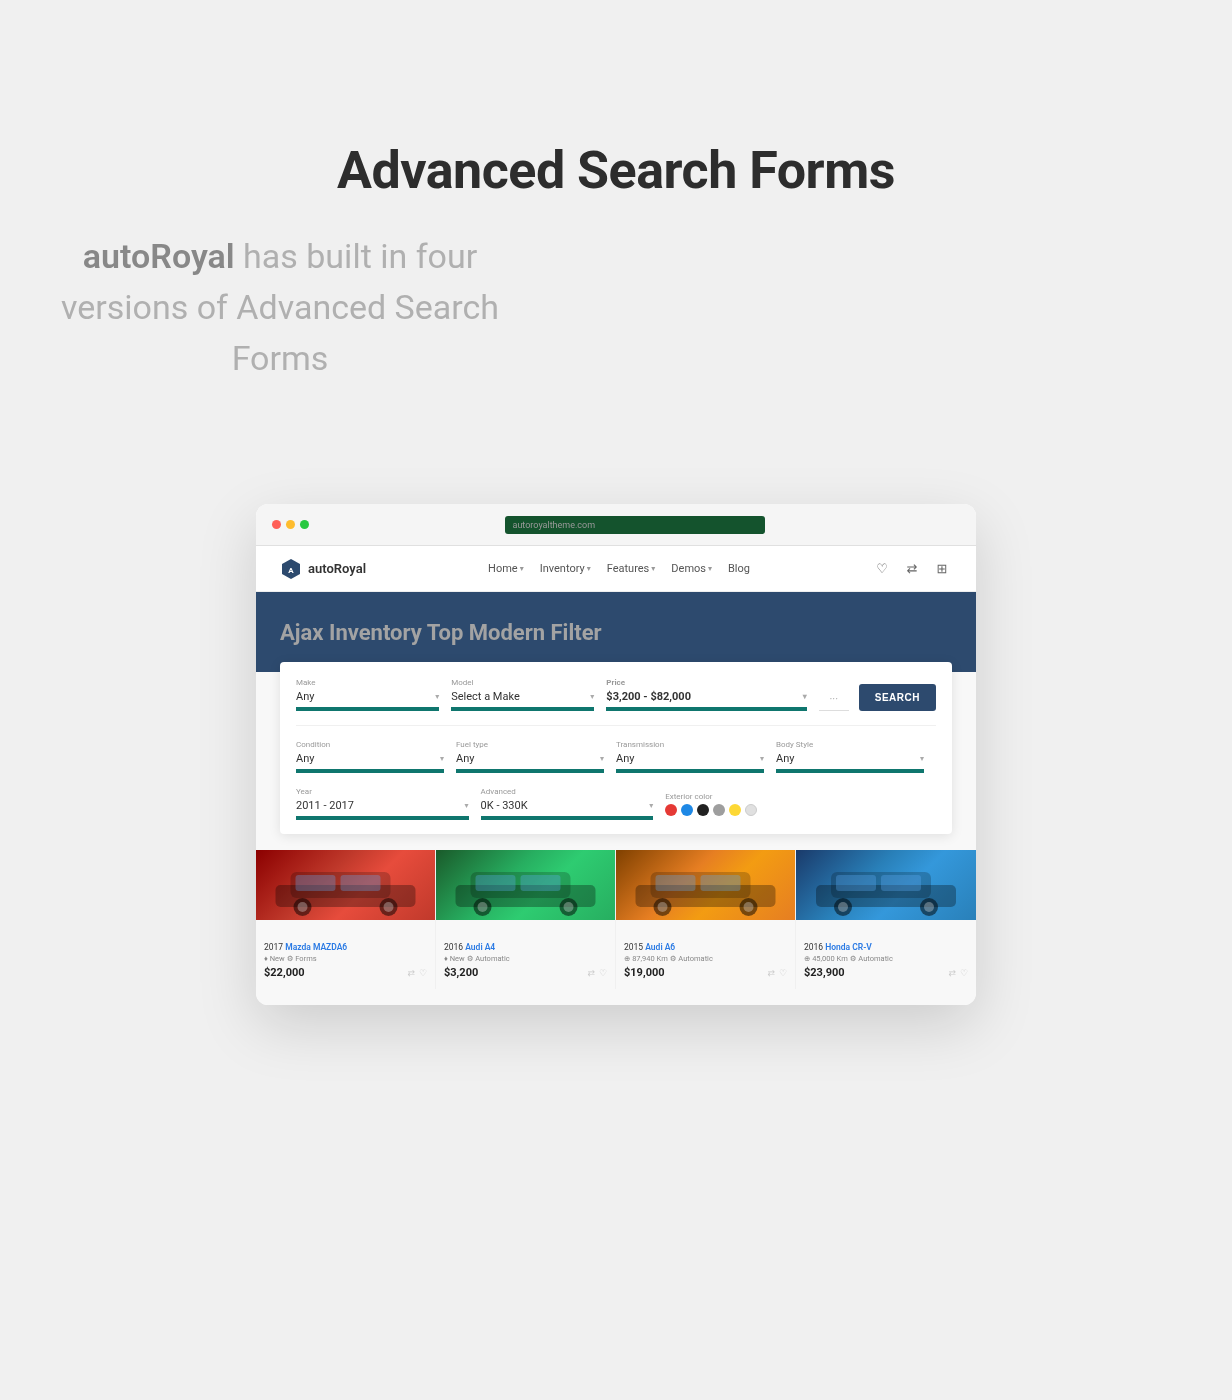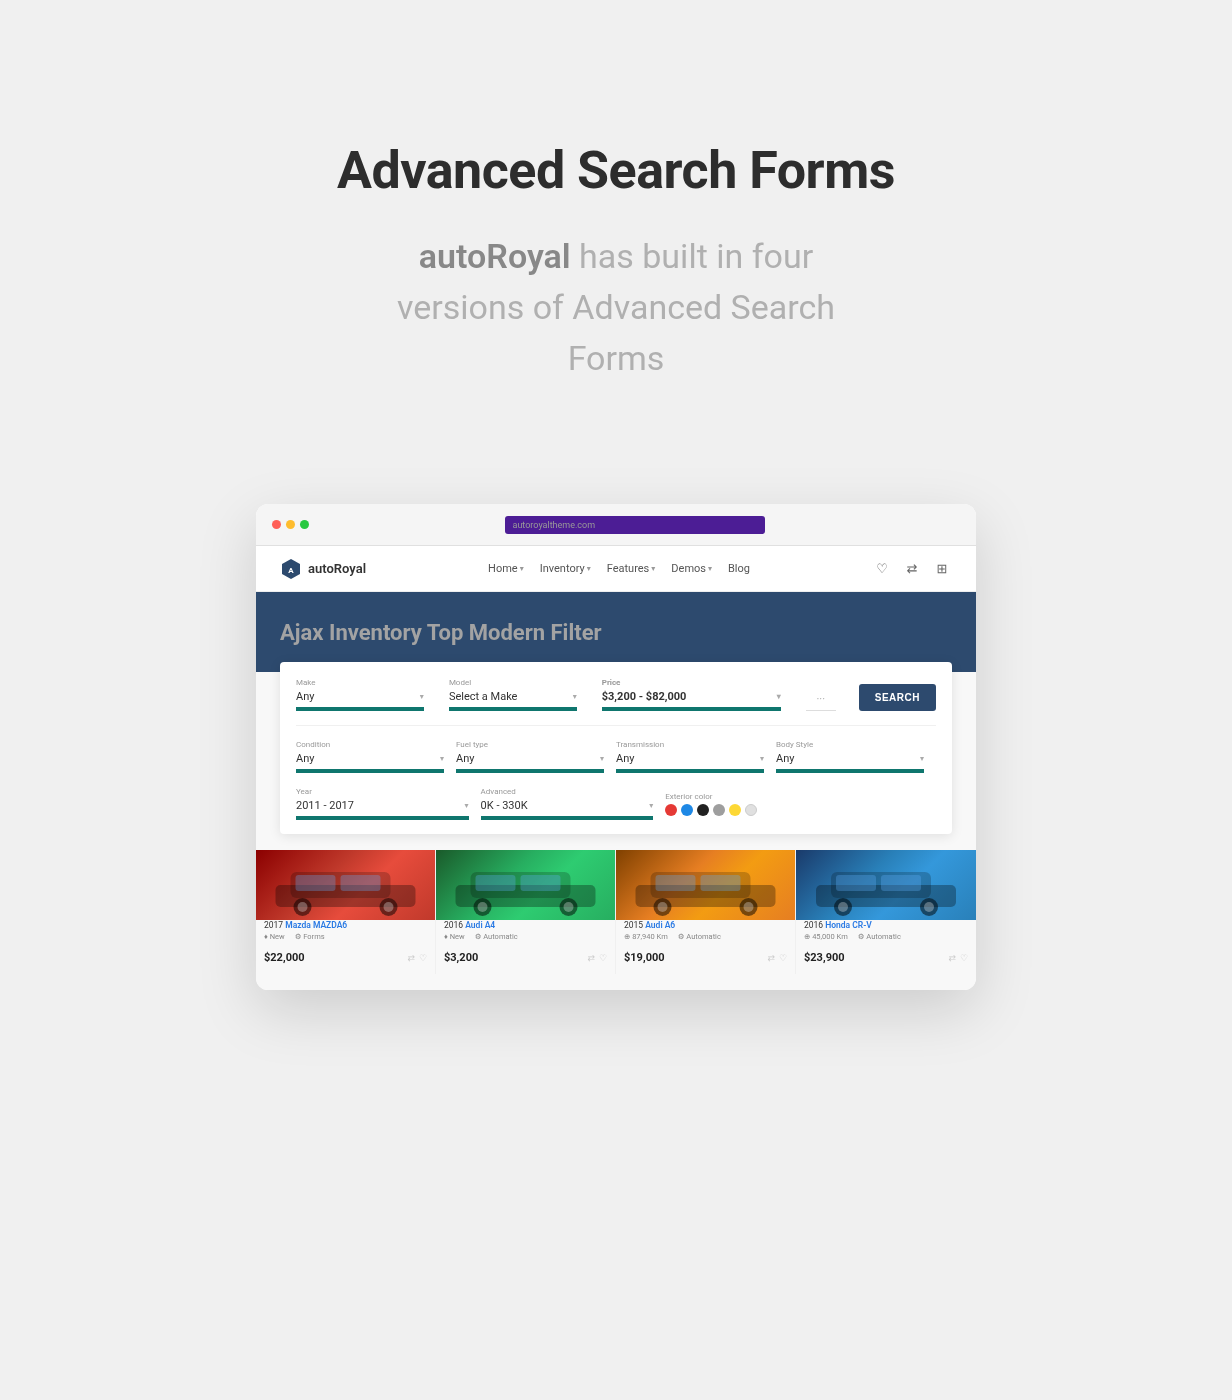--- a/index.html
+++ b/index.html
@@ -11,21 +11,20 @@
       min-height: 1400px;
       display: flex;
       flex-direction: column;
       align-items: center;
     }
 
     .hero-section {
       width: 100%;
       display: flex;
       flex-direction: column;
-      align-items: center;
       padding: 140px 20px 60px;
     }
 
     .hero-title {
       font-size: 52px;
       font-weight: 700;
       color: #2d2d2d;
       text-align: center;
       margin-bottom: 30px;
       letter-spacing: -0.5px;
@@ -148,21 +147,21 @@
       border-radius: 4px;
       box-shadow: 0 2px 12px rgba(0,0,0,0.1);
       padding: 16px 16px 14px;
       position: relative;
       top: -10px;
     }
 
     .search-row {
       display: flex;
       align-items: flex-end;
-      gap: 13px;
+      gap: 0;
       margin-bottom: 14px;
     }
 
     .filter-group {
       display: flex;
       flex-direction: column;
       flex: 1;
       min-width: 0;
       padding-right: 12px;
     }
@@ -269,40 +268,40 @@
       height: 70px;
       display: flex;
       align-items: center;
       justify-content: center;
       font-size: 20px;
       overflow: hidden;
       position: relative;
     }
 
     .car-info {
-      padding: 0 8px 0;
+      padding: 22px 8px 0;
     }
 
     .car-year-model {
       font-size: 8.5px;
       color: #333;
       margin-bottom: 2px;
     }
 
     .car-year-model a {
       color: #2a7ae4;
       text-decoration: none;
       font-weight: 600;
     }
 
     .car-meta {
       display: flex;
       align-items: center;
-      gap: 10px;
-      margin-bottom: 10px;
+      gap: 2px;
+      margin-bottom: 3px;
     }
 
     .car-meta-item {
       display: flex;
       align-items: center;
       gap: 2px;
       font-size: 7.5px;
       color: #888;
     }
 
@@ -349,21 +348,21 @@
 
 <div class="browser-container">
 
   <div class="browser-chrome">
     <div style="display:flex;gap:5px;">
       <div style="width:9px;height:9px;border-radius:50%;background:#ff5f57;"></div>
       <div style="width:9px;height:9px;border-radius:50%;background:#febc2e;"></div>
       <div style="width:9px;height:9px;border-radius:50%;background:#28c840;"></div>
     </div>
     <div style="flex:1;display:flex;justify-content:center;">
-      <div style="background:#4c1d95;border-radius:3px;height:18px;width:260px;display:flex;align-items:center;padding:0 8px;text-align:right;">
+      <div style="background:#14532d;border-radius:3px;height:18px;width:260px;display:flex;align-items:center;padding:0 8px;text-align:right;">
         <span style="font-size:9px;color:#999;">autoroyaltheme.com</span>
       </div>
     </div>
   </div>
 
   <div class="site-navbar">
     <div class="navbar-brand">
 
       <svg class="brand-logo" viewBox="0 0 22 22" fill="none">
         <polygon points="11,1 20,6 20,16 11,21 2,16 2,6" fill="#2d4a6e"></polygon>

